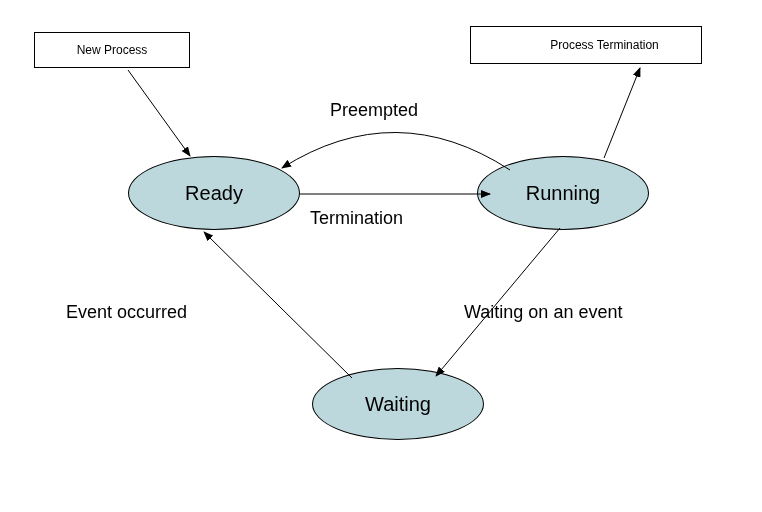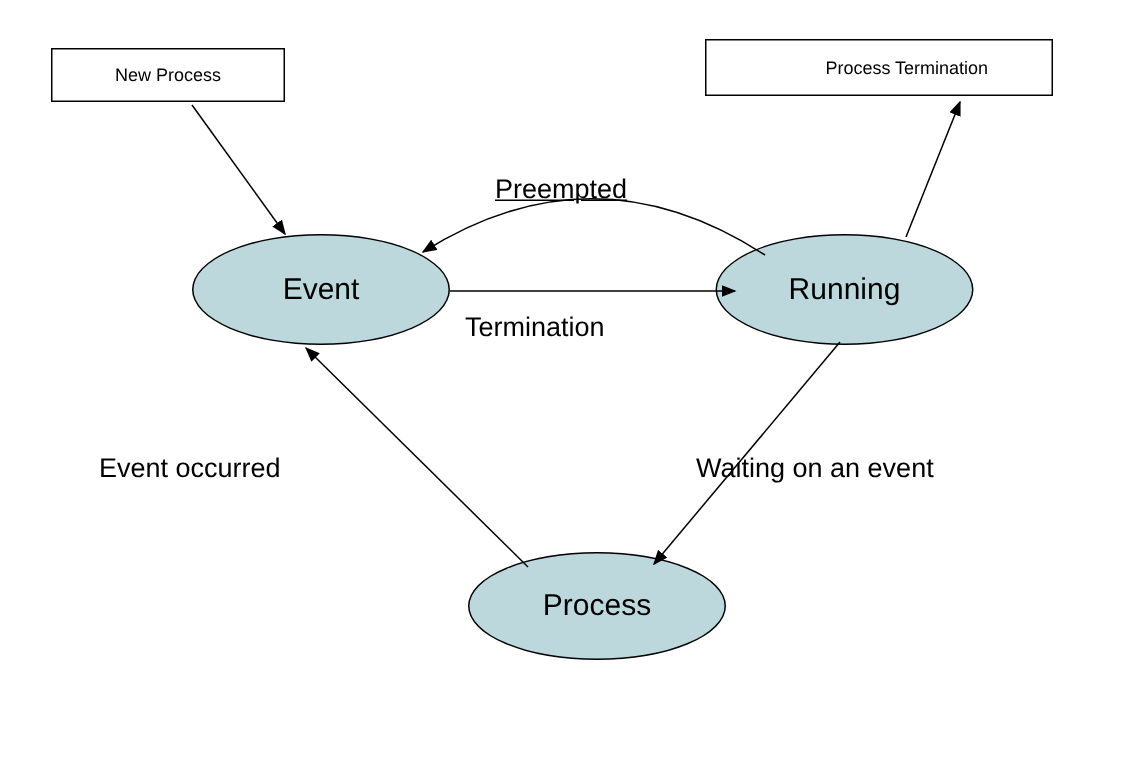--- a/index.html
+++ b/index.html
@@ -49,32 +49,32 @@
 
 <div class="rect-box" style="left:34px; top:32px; width:156px; height:36px;">
   <span>New Process</span>
 </div>
 
 <div class="rect-box" style="left:470px; top:26px; width:232px; height:38px;padding-left:37px;">
   <span>Process Termination</span>
 </div>
 
 <div class="ellipse-box" style="left:128px; top:156px; width:172px; height:74px;">
-  <span>Event</span>
+  <span>Ready</span>
 </div>
 
 <div class="ellipse-box" style="left:477px; top:156px; width:172px; height:74px;">
   <span>Running</span>
 </div>
 
 <div class="ellipse-box" style="left:312px; top:368px; width:172px; height:72px;">
-  <span>Process</span>
+  <span>Waiting</span>
 </div>
 
-<div class="edge-label" style="left:330px; top:116px;text-decoration:underline;">Preempted</div>
+<div class="edge-label" style="left:330px; top:100px;">Preempted</div>
 
 <div class="edge-label" style="left:310px; top:208px;">Termination</div>
 
 <div class="edge-label" style="left:66px; top:302px;">Event occurred</div>
 
 <div class="edge-label" style="left:464px; top:302px;">Waiting on an event</div>
 
 <svg class="overlay">
   <defs>
     <marker id="arrowhead" markerWidth="10" markerHeight="8" refX="9" refY="4" orient="auto">

